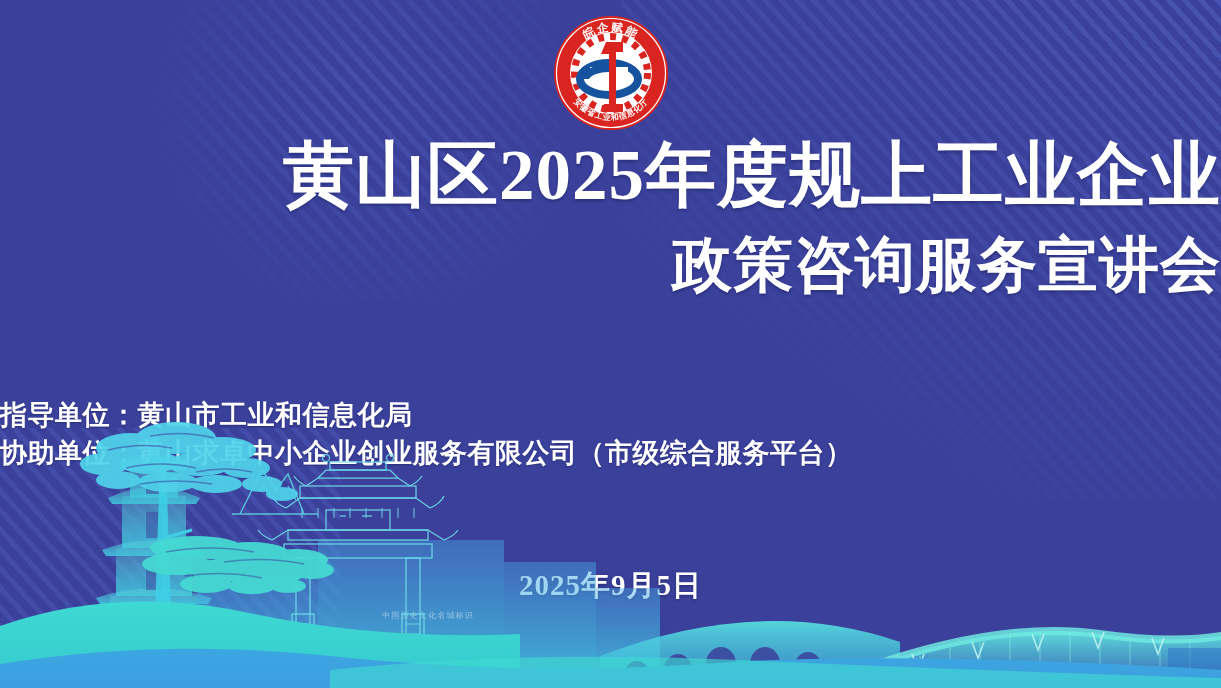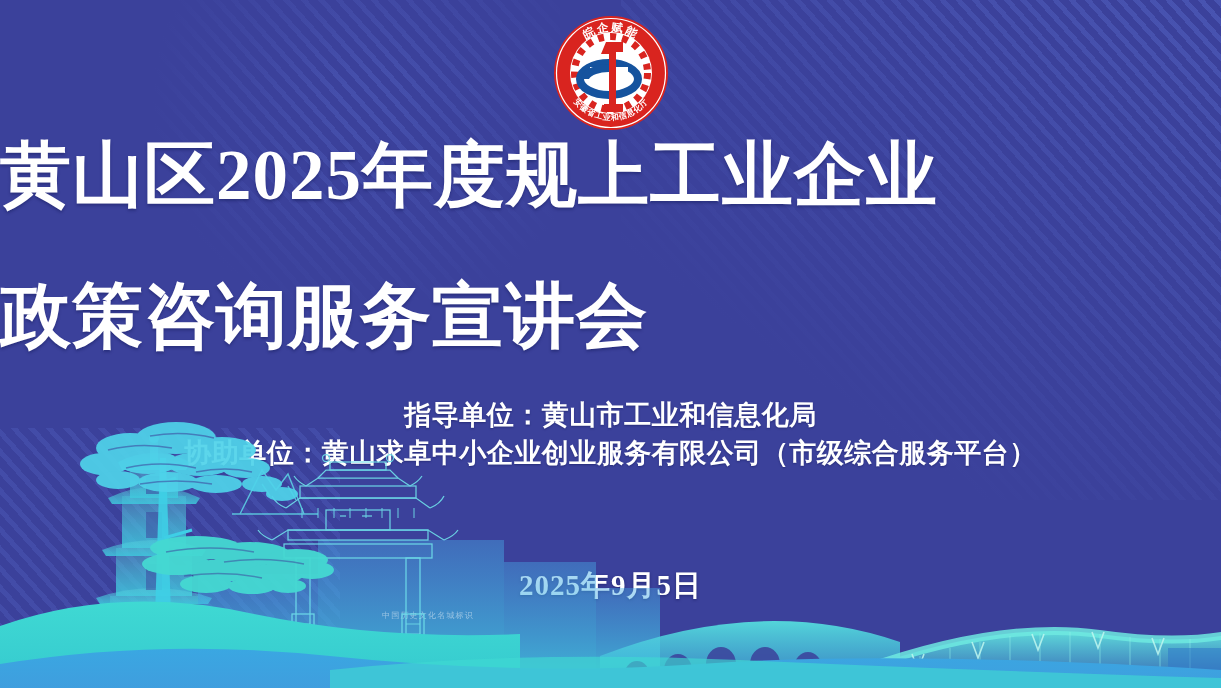--- a/index.html
+++ b/index.html
@@ -67,39 +67,38 @@
   
   .logo-wrap {
     position:absolute; left:50%; top:12px;
     transform:translateX(-50%);
     width:122px; height:122px;
   }
 
   
   .title-block {
     position:absolute; left:0; right:0; top:140px;
-    text-align:left;
+    text-align:right;
   }
   .title-line {
     color:#ffffff;
     font-family:"Liberation Serif", serif;
     font-weight:bold;
     font-size:72px;
     line-height:1.0;
     letter-spacing:1px;
     text-shadow:0 2px 3px rgba(10,14,70,0.35);
     white-space:nowrap;
   }
   .title-line.l1 { font-size:71px; }
-  .title-line.l2 { font-size:71px; margin-top:70px; }
+  .title-line.l2 { font-size:60px; margin-top:24px; }
 
   
   .orgs {
     position:absolute; left:0; right:0; top:396px;
-    text-align:center;
   }
   .org-line {
     color:#ffffff;
     font-family:"Liberation Serif", serif;
     font-weight:bold;
     font-size:27px;
     line-height:38px;
     letter-spacing:0.5px;
     text-shadow:0 1px 2px rgba(10,14,70,0.4);
     white-space:nowrap;

